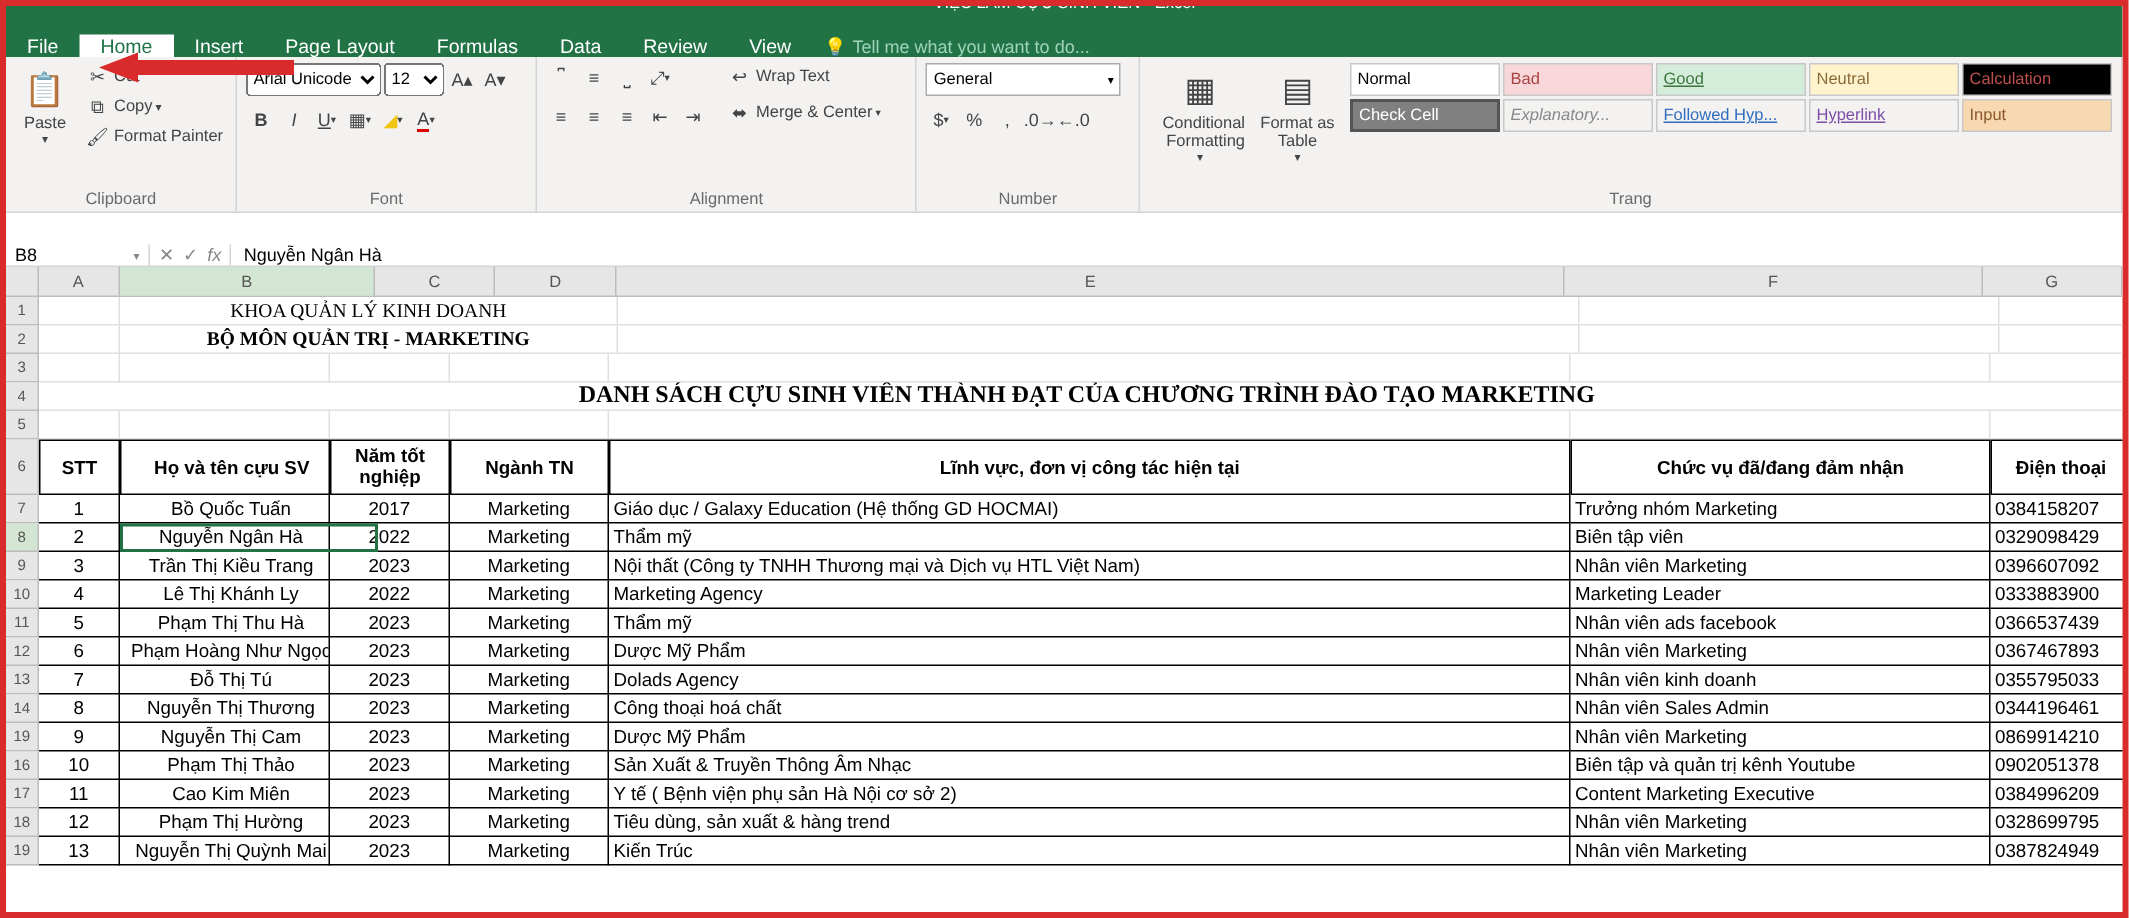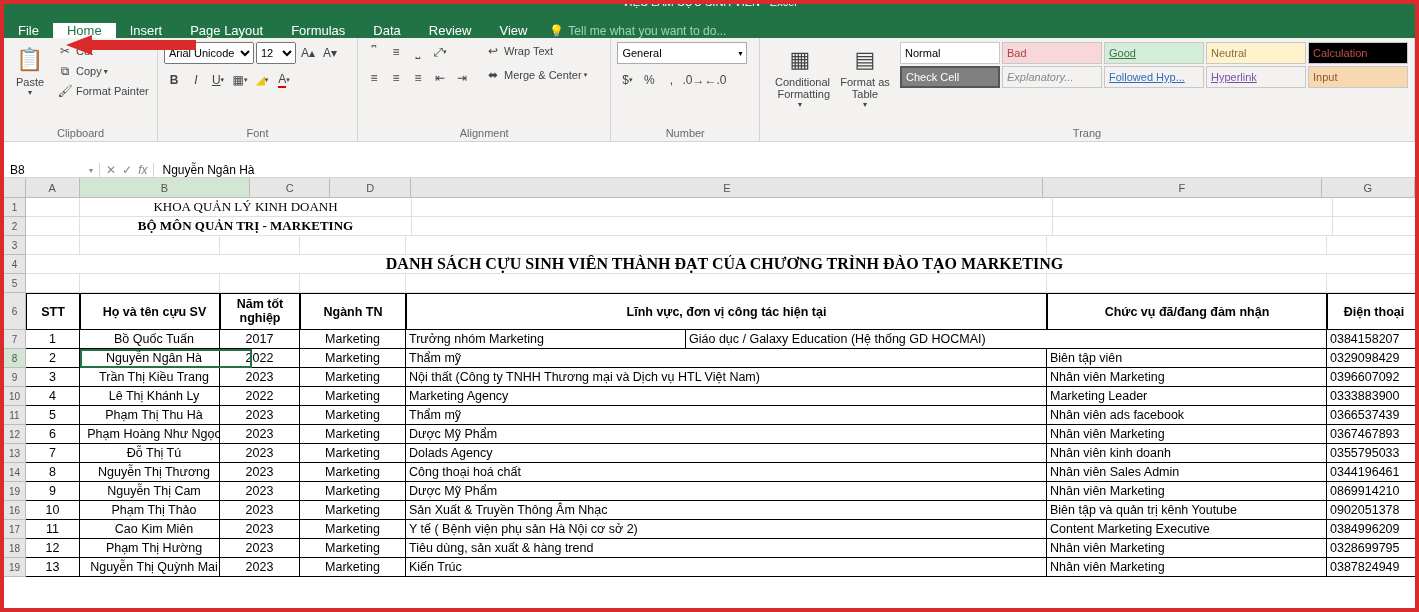--- a/index.html
+++ b/index.html
@@ -323,22 +323,22 @@
         <div class="gcell c-d">Ngành TN</div>
         <div class="gcell c-e">Lĩnh vực, đơn vị công tác hiện tại</div>
         <div class="gcell c-f">Chức vụ đã/đang đảm nhận</div>
         <div class="gcell c-g">Điện thoại</div>
       </div>
       <div class="grow trow">
           <div class="gcell c-a">1</div>
           <div class="gcell c-b">Bồ Quốc Tuấn</div>
           <div class="gcell c-c">2017</div>
           <div class="gcell c-d">Marketing</div>
+          <div class="gcell c-e">Giáo dục / Galaxy Education (Hệ thống GD HOCMAI)</div>
           <div class="gcell c-f">Trưởng nhóm Marketing</div>
-          <div class="gcell c-e">Giáo dục / Galaxy Education (Hệ thống GD HOCMAI)</div>
           <div class="gcell c-g">0384158207</div>
         </div>
         <div class="grow trow">
           <div class="gcell c-a">2</div>
           <div class="gcell c-b">Nguyễn Ngân Hà</div>
           <div class="gcell c-c">2022</div>
           <div class="gcell c-d">Marketing</div>
           <div class="gcell c-e">Thẩm mỹ</div>
           <div class="gcell c-f">Biên tập viên</div>
           <div class="gcell c-g">0329098429</div>

